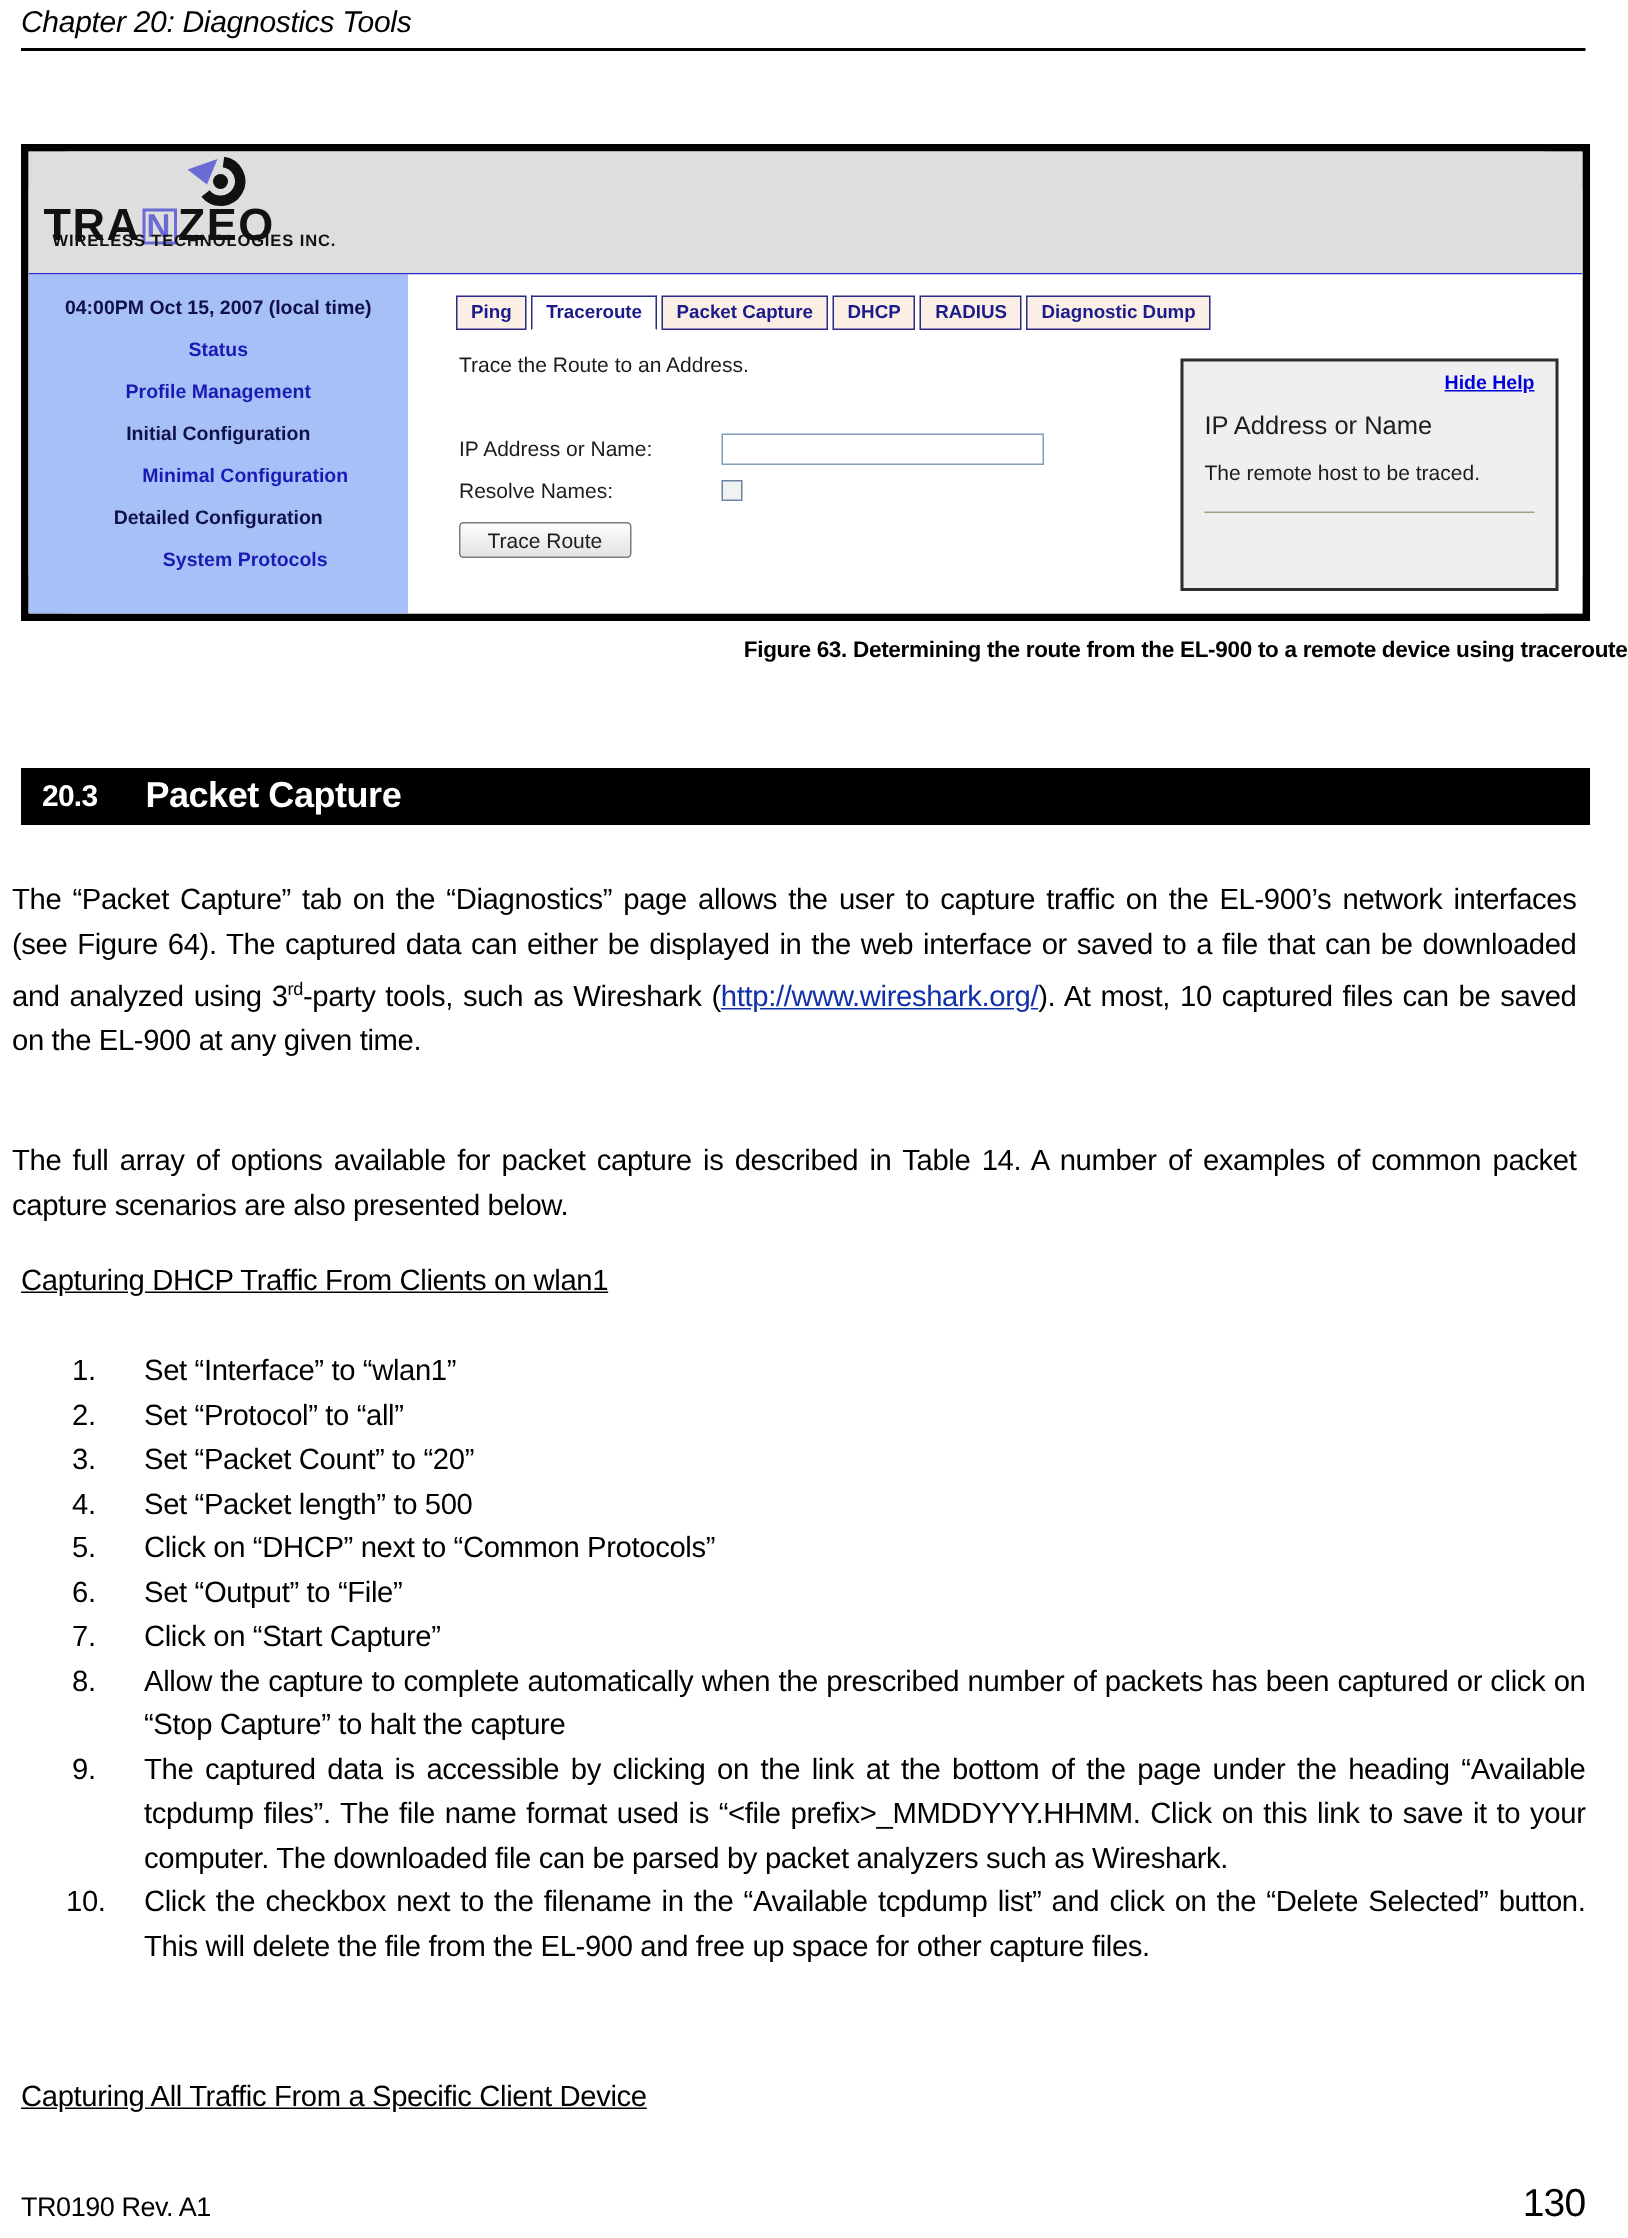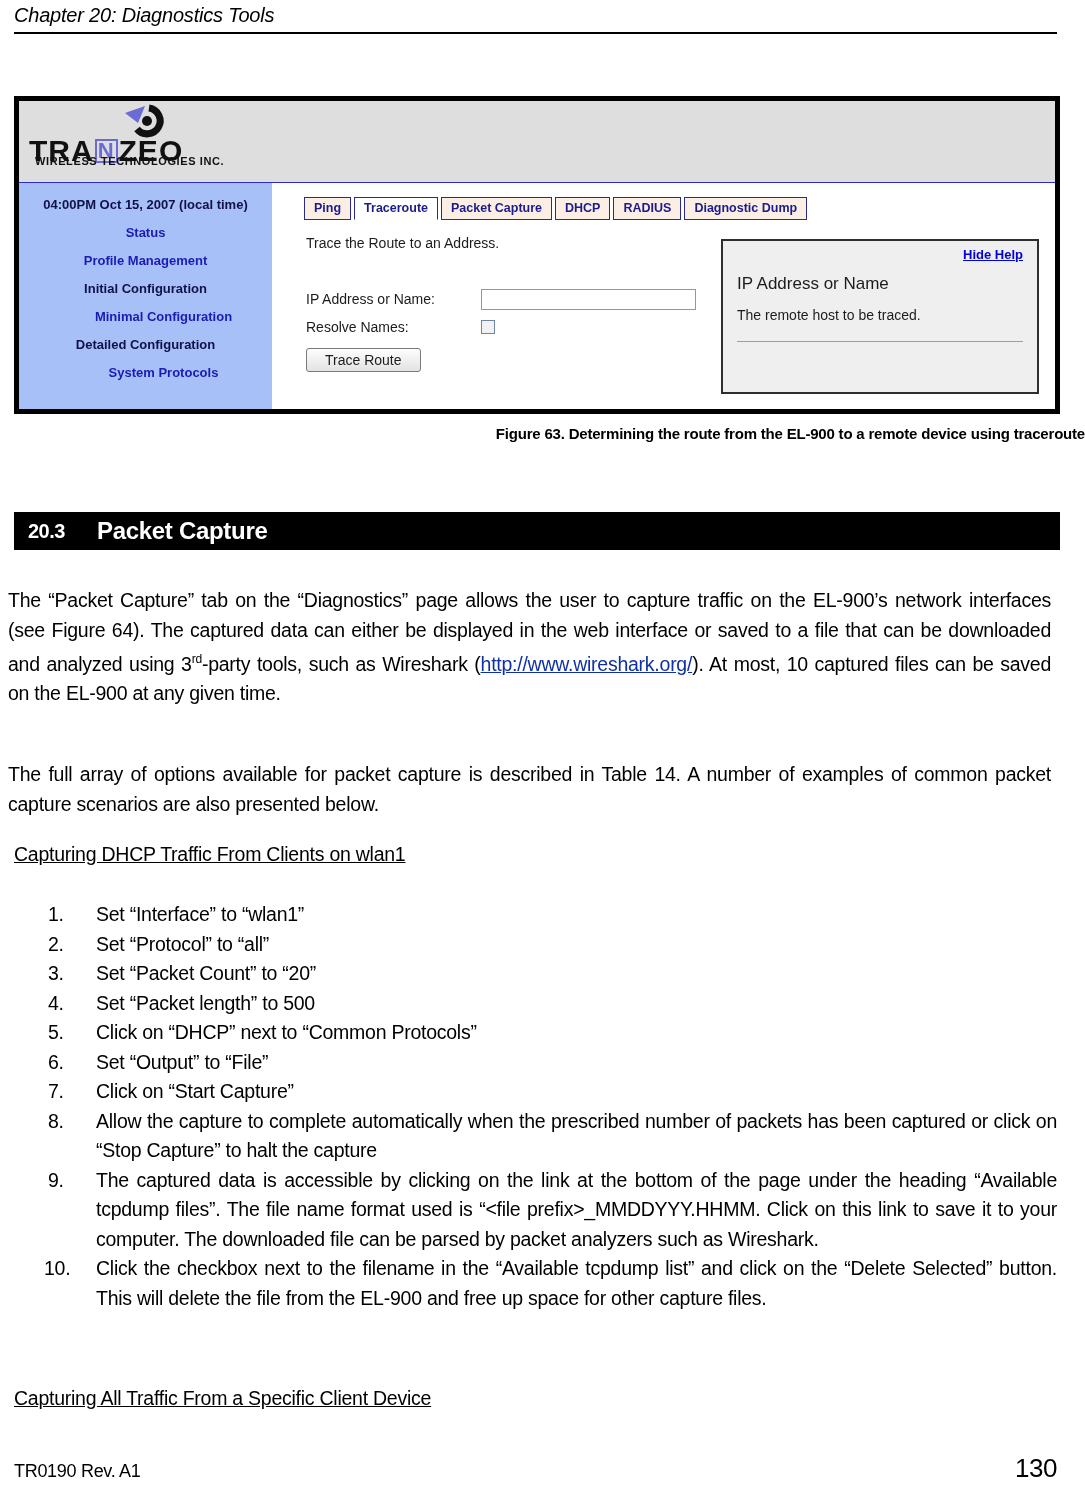--- a/index.html
+++ b/index.html
@@ -235,21 +235,21 @@
     color: #1c1c1c;
     line-height: 22px;
     white-space: nowrap;
     display: inline-block;
   }
 
   .help-panel {
     position: absolute;
     right: 16px;
     top: 56px;
-    width: 318px;
+    width: 252px;
     height: 155px;
     box-sizing: border-box;
     border: 2px solid #2e2e2e;
     background: #efefef;
     padding: 6px 14px 0 14px;
   }
   .help-link {
     text-align: right;
     font-size: 13px;
     font-weight: bold;

